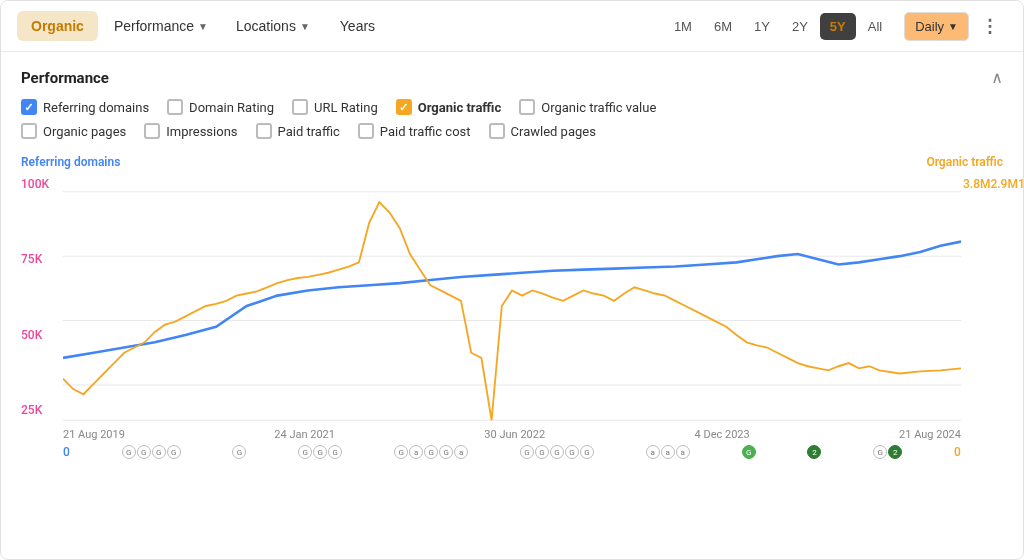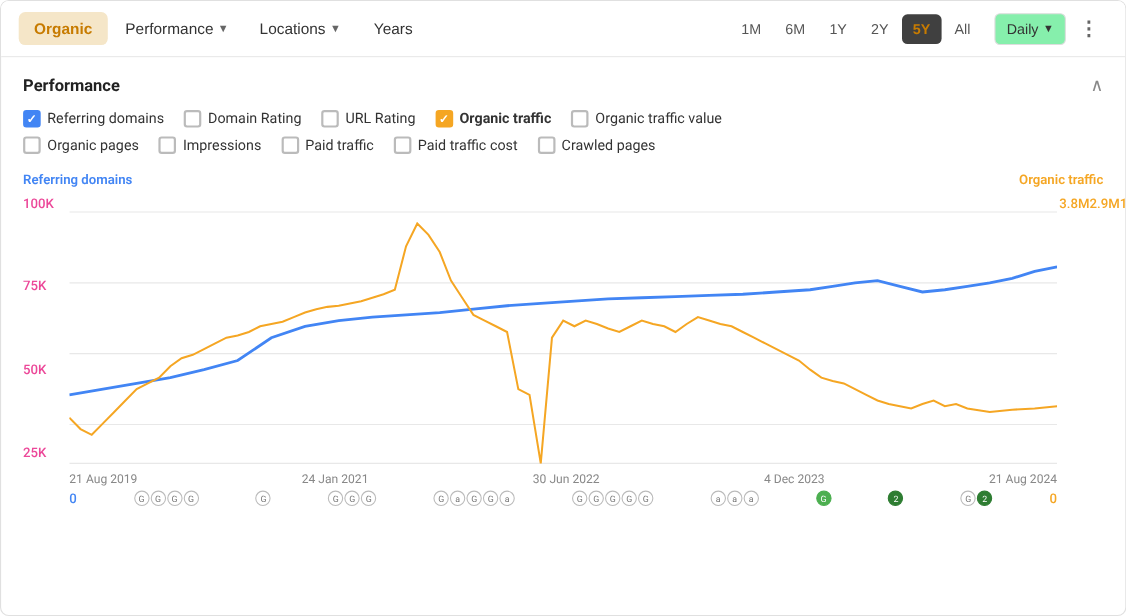--- a/index.html
+++ b/index.html
@@ -86,21 +86,21 @@
     }
     .daily-btn {
       display: flex;
       align-items: center;
       gap: 4px;
       padding: 6px 10px;
       border-radius: 5px;
       border: 1px solid #ddd;
       cursor: pointer;
       font-size: 13px;
-      background: #86efac;
+      background: #fdba74;
       color: #333;
       font-weight: 500;
     }
     .more-btn {
       padding: 6px 8px;
       border: none;
       background: transparent;
       cursor: pointer;
       font-size: 18px;
       color: #666;

